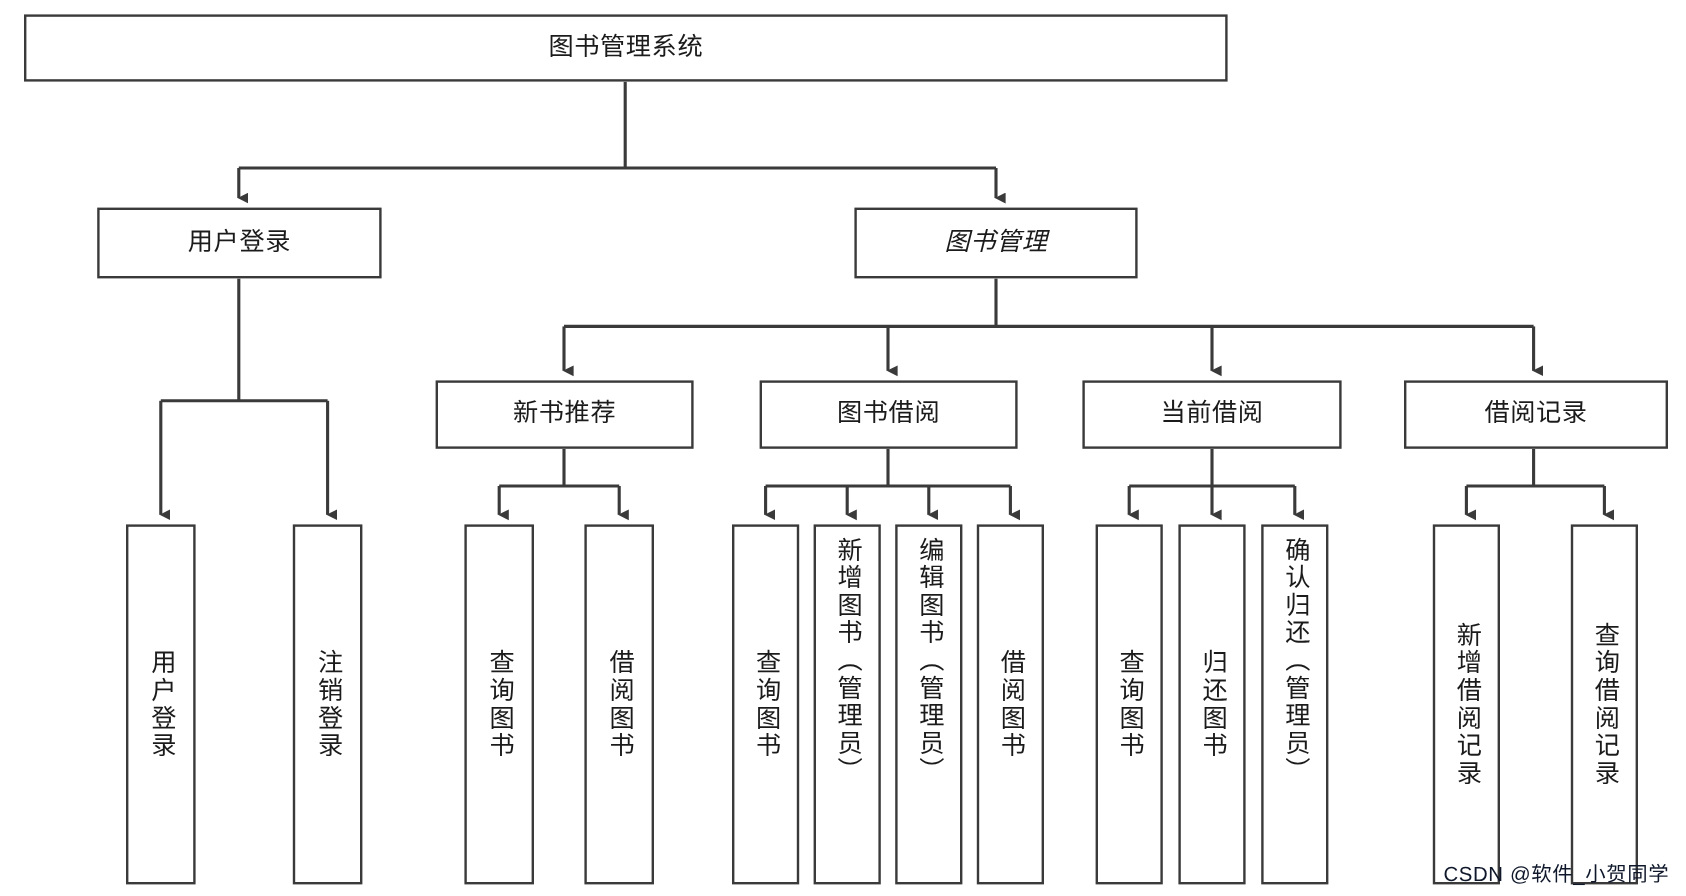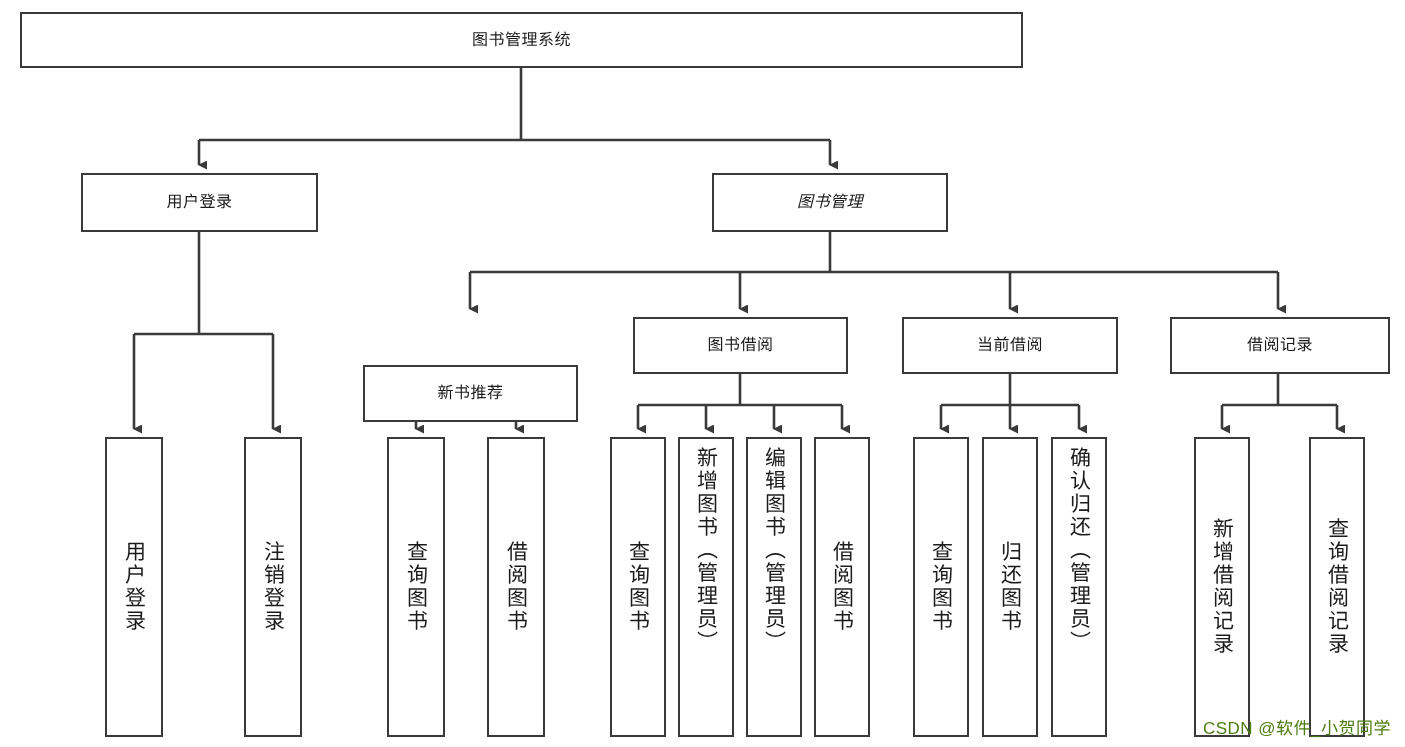--- a/index.html
+++ b/index.html
@@ -37,21 +37,21 @@
     color: #1b1b1b;
     z-index: 2;
   }
   .node-label {
     display: block;
     text-align: center;
     line-height: 1.18;
     letter-spacing: 0.5px;
   }
   .node.horizontal .node-label {
-    font-size: 16px;
+    font-size: 21px;
     white-space: nowrap;
   }
   .node.vertical {
     align-items: flex-start;
     justify-content: center;
     padding-top: 8px;
   }
   .node.vertical .node-label {
     writing-mode: vertical-rl;
     text-orientation: upright;
@@ -62,21 +62,21 @@
   }
   .node.vertical.centered {
     align-items: center;
     padding-top: 0;
   }
   #watermark {
     position: absolute;
     right: 14px;
     bottom: 8px;
     font-size: 17px;
-    color: #4d7c0f;
+    color: #0f172a;
     letter-spacing: 0.5px;
     white-space: nowrap;
     z-index: 5;
   }
 </style>
 </head>
 <body>
 
 <div id="diagram-root">
 
@@ -136,21 +136,21 @@
   </div>
 
   <div class="node horizontal" style="left:81px; top:173px; width:237px; height:59px;">
     <span class="node-label">用户登录</span>
   </div>
 
   <div class="node horizontal" style="left:712px; top:173px; width:236px; height:59px;font-style:italic;">
     <span class="node-label">图书管理</span>
   </div>
 
-  <div class="node horizontal" style="left:363px; top:317px; width:215px; height:57px;margin-top:48px;">
+  <div class="node horizontal" style="left:363px; top:317px; width:215px; height:57px;">
     <span class="node-label">新书推荐</span>
   </div>
 
   <div class="node horizontal" style="left:633px; top:317px; width:215px; height:57px;justify-content:center;">
     <span class="node-label">图书借阅</span>
   </div>
 
   <div class="node horizontal" style="left:902px; top:317px; width:216px; height:57px;justify-content:center;">
     <span class="node-label">当前借阅</span>
   </div>

